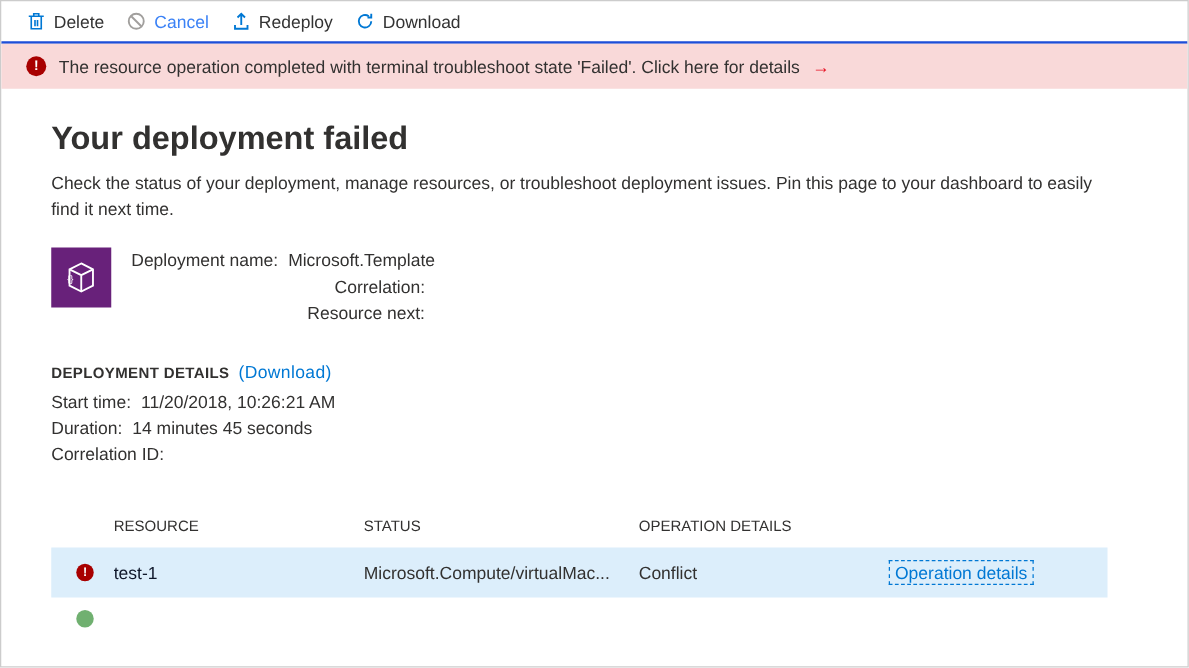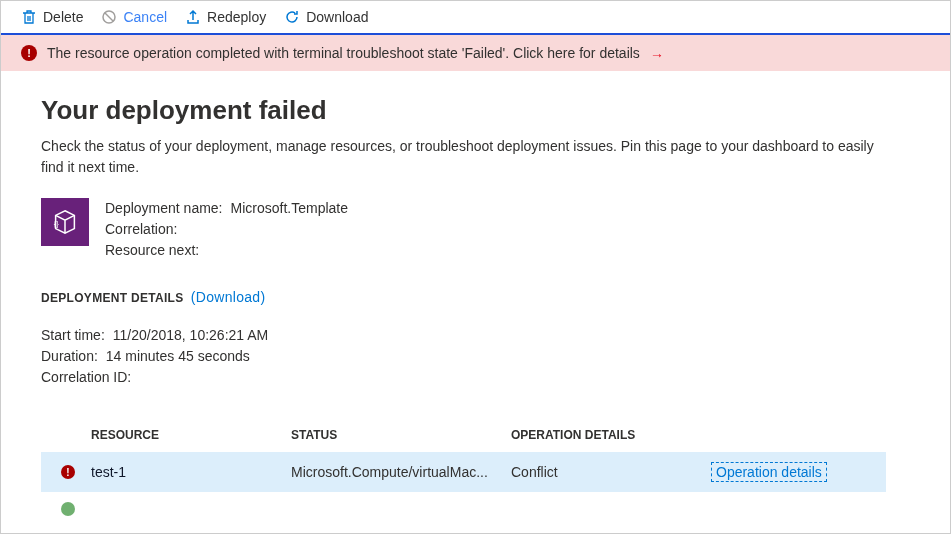--- a/index.html
+++ b/index.html
@@ -50,33 +50,33 @@
     h1 { font-size: 26px; font-weight: 600; margin-bottom: 10px; }
     .subtext { font-size: 14px; line-height: 1.5; margin-bottom: 20px; }
     .summary { display: flex; gap: 16px; margin-bottom: 28px; }
     .cube {
       width: 48px; height: 48px; background: #68217a;
       display: flex; align-items: center; justify-content: center;
       flex-shrink: 0;
     }
     .cube svg { width: 30px; height: 30px; }
     .summary-lines { font-size: 14px; line-height: 1.5; }
-    .summary-lines .row { display: flex; gap: 8px; }
+    .summary-lines .row { display: flex; gap: 8px; justify-content: flex-end; }
     .section-hdr {
       font-size: 12px; font-weight: 600; letter-spacing: 0.3px;
-      margin-bottom: 20px;
+      margin-bottom: 6px;
     }
     .download-link { color: #0078d4; font-weight: 400; font-size: 14px; }
     .details-lines { font-size: 14px; line-height: 1.5; margin-bottom: 30px; }
     .details-lines .row { display: flex; gap: 8px; }
     .table { width: 100%; }
     .thead {
       display: grid;
       grid-template-columns: 50px 200px 220px 200px 1fr;
-      font-size: 12px; font-weight: 700;
+      font-size: 12px; font-weight: 400;
       padding: 10px 0;
     }
     .trow {
       display: grid;
       grid-template-columns: 50px 200px 220px 200px 1fr;
       align-items: center;
       padding: 10px 0;
       font-size: 14px;
     }
     .trow.selected { background: #dceefb; }

